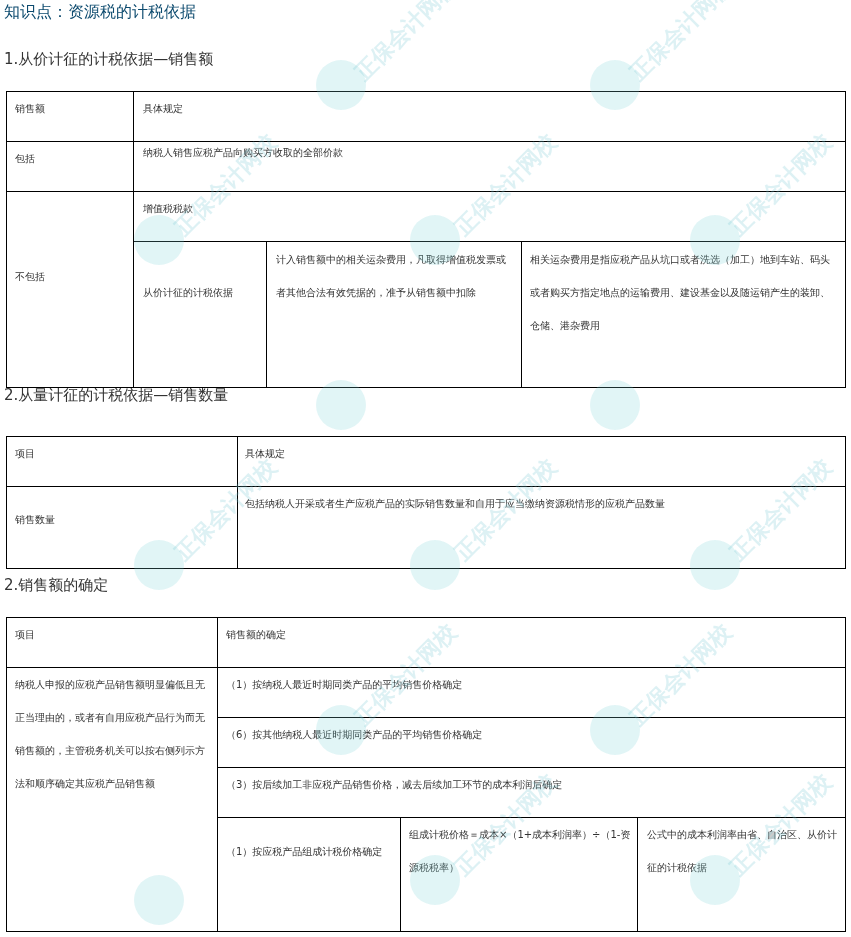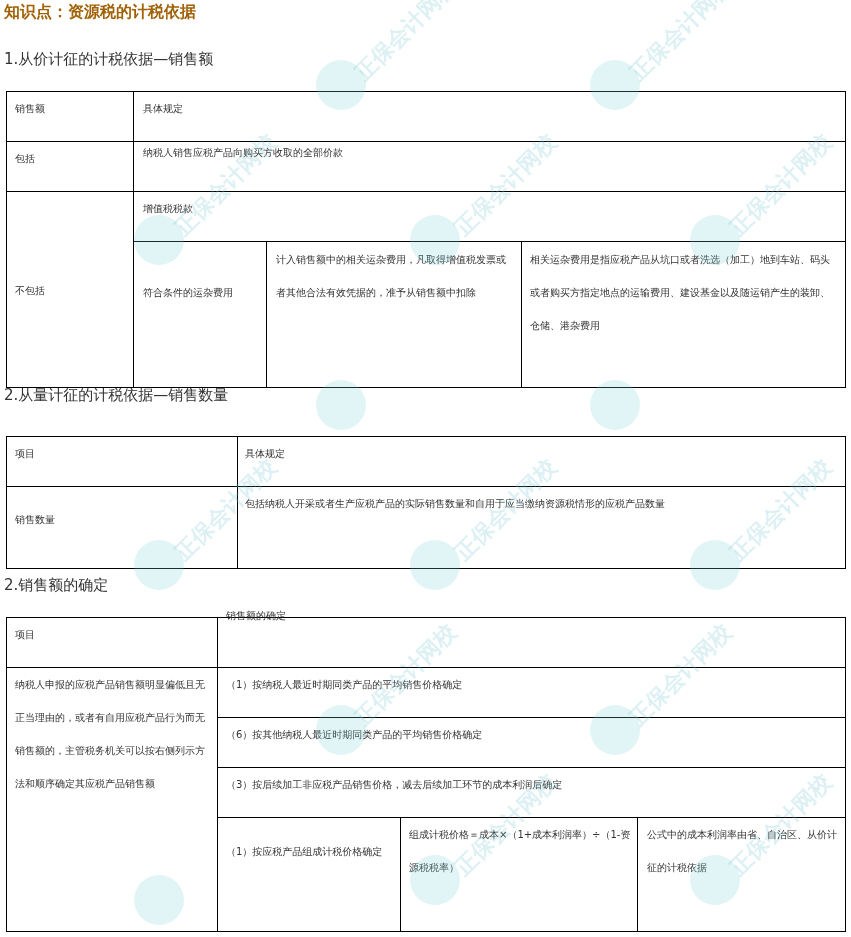--- a/index.html
+++ b/index.html
@@ -2,21 +2,21 @@
 <html><head>
 <meta charset="utf-8">
 <style>
   html, body { margin: 0; padding: 0; background: #ffffff; }
   body {
     width: 851px; height: 937px; position: relative; overflow: hidden;
     font-family: "DejaVu Sans", "Liberation Sans", sans-serif;
     color: #333333; font-size: 15px;
   }
   .abs { position: absolute; }
-  .title { left: 4px; top: 2px; font-weight: bold; font-size: 16px; color: #a16207; font-family: "DejaVu Serif", serif; }
+  .title { left: 4px; top: 2px; font-weight: normal; font-size: 16px; color: #0c4a6e; font-family: "DejaVu Serif", serif; }
   .section { left: 4px; font-size: 15px; color: #333; }
   .tbl-line-h { position: absolute; height: 1px; background: #000; }
   .tbl-line-v { position: absolute; width: 1px; background: #000; }
   .cell { position: absolute; font-size: 10px; line-height: 33px; color: #333; }
   .wm { position: absolute; width: 50px; height: 50px; border-radius: 50%; background: rgba(120, 210, 215, 0.22); pointer-events: none; }
   .wm-text { position: absolute; color: rgba(120, 200, 210, 0.25); font-size: 22px; font-weight: bold; transform: rotate(-45deg); pointer-events: none; white-space: nowrap; }
 </style>
 </head>
 <body>
 
@@ -34,23 +34,23 @@
   <div class="tbl-line-v" style="left:6px; top:91px; height:297px;"></div>
   <div class="tbl-line-v" style="left:133px; top:91px; height:297px;"></div>
   <div class="tbl-line-v" style="left:266px; top:241px; height:147px;"></div>
   <div class="tbl-line-v" style="left:521px; top:241px; height:147px;"></div>
   <div class="tbl-line-v" style="left:845px; top:91px; height:297px;"></div>
 
   <div class="cell" style="left:15px; top:92px;">销售额</div>
   <div class="cell" style="left:143px; top:92px;">具体规定</div>
   <div class="cell" style="left:15px; top:142px;">包括</div>
   <div class="cell" style="left:143px; top:136px;">纳税人销售应税产品向购买方收取的全部价款</div>
-  <div class="cell" style="left:15px; top:275px;font-family:Liberation Mono, monospace;">不包括</div>
+  <div class="cell" style="left:15px; top:260px;">不包括</div>
   <div class="cell" style="left:143px; top:192px;">增值税税款</div>
-  <div class="cell" style="left:143px; top:276px; width:118px;">符合条件的运杂费用</div>
+  <div class="cell" style="left:143px; top:276px; width:118px;">从价计征的计税依据</div>
   <div class="cell" style="left:276px; top:243px; width:236px;">计入销售额中的相关运杂费用，凡取得增值税发票或者其他合法有效凭据的，准予从销售额中扣除</div>
   <div class="cell" style="left:530px; top:243px; width:308px;">相关运杂费用是指应税产品从坑口或者洗选（加工）地到车站、码头或者购买方指定地点的运输费用、建设基金以及随运销产生的装卸、仓储、港杂费用</div>
 </div>
 
 <div>
   <div class="tbl-line-h" style="left:6px; width:840px; top:436px;"></div>
   <div class="tbl-line-h" style="left:6px; width:840px; top:486px;"></div>
   <div class="tbl-line-h" style="left:6px; width:840px; top:568px;"></div>
   <div class="tbl-line-v" style="left:6px; top:436px; height:133px;"></div>
   <div class="tbl-line-v" style="left:237px; top:436px; height:133px;"></div>
@@ -69,21 +69,21 @@
   <div class="tbl-line-h" style="left:217px; width:629px; top:767px;"></div>
   <div class="tbl-line-h" style="left:217px; width:629px; top:817px;"></div>
   <div class="tbl-line-h" style="left:6px; width:840px; top:931px;"></div>
   <div class="tbl-line-v" style="left:6px; top:617px; height:315px;"></div>
   <div class="tbl-line-v" style="left:217px; top:617px; height:315px;"></div>
   <div class="tbl-line-v" style="left:400px; top:817px; height:115px;"></div>
   <div class="tbl-line-v" style="left:637px; top:817px; height:115px;"></div>
   <div class="tbl-line-v" style="left:845px; top:617px; height:315px;"></div>
 
   <div class="cell" style="left:15px; top:618px;">项目</div>
-  <div class="cell" style="left:226px; top:599px;">销售额的确定</div>
+  <div class="cell" style="left:226px; top:618px;">销售额的确定</div>
   <div class="cell" style="left:15px; top:668px; width:197px;">纳税人申报的应税产品销售额明显偏低且无正当理由的，或者有自用应税产品行为而无销售额的，主管税务机关可以按右侧列示方法和顺序确定其应税产品销售额</div>
   <div class="cell" style="left:226px; top:668px;">（1）按纳税人最近时期同类产品的平均销售价格确定</div>
   <div class="cell" style="left:226px; top:718px;">（6）按其他纳税人最近时期同类产品的平均销售价格确定</div>
   <div class="cell" style="left:226px; top:768px;">（3）按后续加工非应税产品销售价格，减去后续加工环节的成本利润后确定</div>
   <div class="cell" style="left:226px; top:835px; width:168px;">（1）按应税产品组成计税价格确定</div>
   <div class="cell" style="left:409px; top:818px; width:222px;">组成计税价格＝成本×（1+成本利润率）÷（1-资源税税率）</div>
   <div class="cell" style="left:647px; top:818px; width:190px;">公式中的成本利润率由省、自治区、从价计征的计税依据</div>
 </div>
 
 <div class="wm" style="left:316px; top:60px;"></div>

